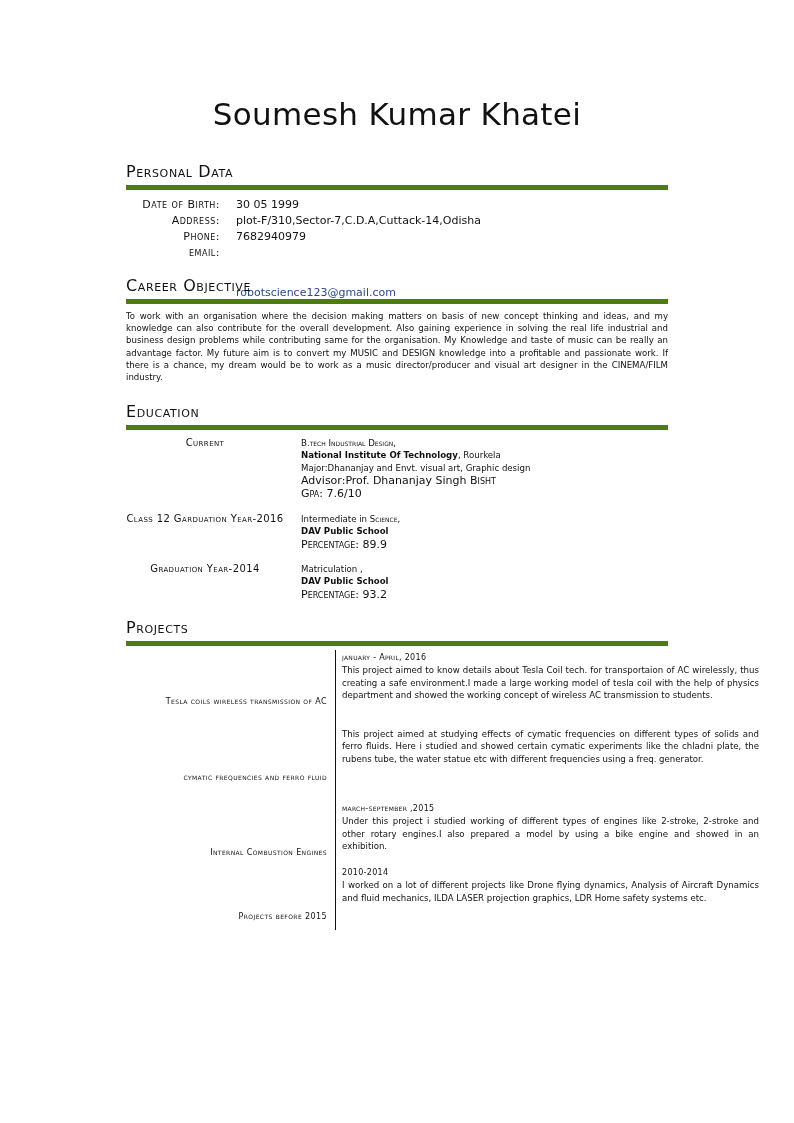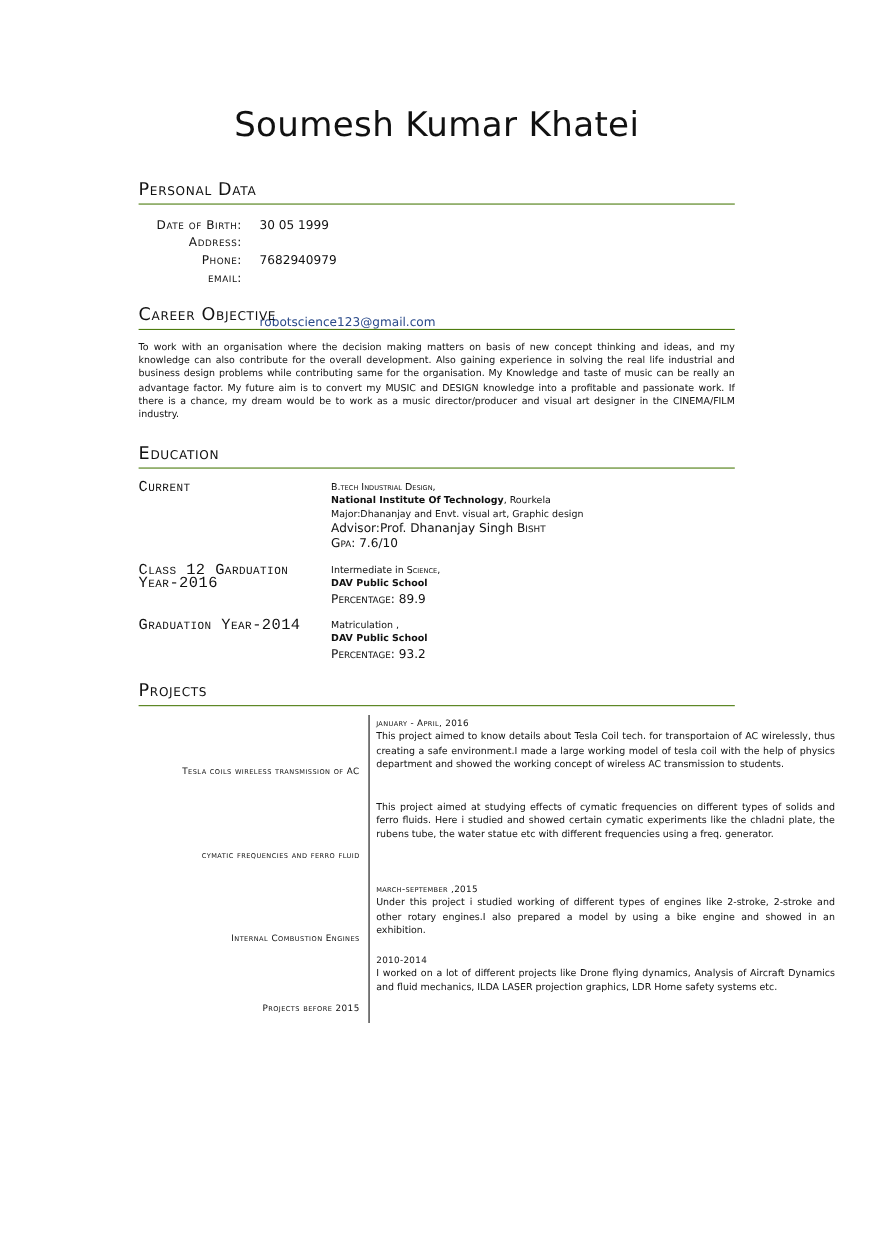--- a/index.html
+++ b/index.html
@@ -8,39 +8,39 @@
     font-family: "DejaVu Sans", sans-serif; color: #111;
   }
   .name {
     position: absolute; left: 0; width: 794px; top: 96px;
     text-align: center; font-size: 31px; letter-spacing: 0.3px; color: #111;
     font-family: "DejaVu Sans", sans-serif;
   }
   .section-title {
     position: absolute; left: 126px; width: 542px;
     font-size: 16px; font-variant: small-caps; letter-spacing: 0.6px;
-    border-bottom: 1px solid #4d7c0f; padding-bottom: 4px; color: #111;
+    border-bottom: 5px solid #4d7c0f; padding-bottom: 4px; color: #111;
   }
   
   .pd-row { position: absolute; left: 126px; height: 16px; font-size: 11px; line-height: 16px; }
   .pd-label {
     position: absolute; right: 0; width: 100px; left: 0; text-align: right;
     font-variant: small-caps; letter-spacing: 0.5px; width: 94px;
   }
   .pd-value { position: absolute; left: 110px; white-space: nowrap; }
   .pd-value.link { color: #2a4a8a; margin-top: 40px; }
   
   .objective {
     position: absolute; left: 126px; width: 542px; top: 310px;
     font-size: 8.6px; line-height: 12.2px; text-align: justify; color: #111;
   }
   
   .edu-label {
-    position: absolute; left: 126px; width: 158px; text-align: left;
-    font-size: 14px; font-variant: small-caps; letter-spacing: 0.4px; line-height: 12px; font-family: Liberation Mono, monospace;
+    position: absolute; left: 126px; width: 158px; text-align: center;
+    font-size: 10px; font-variant: small-caps; letter-spacing: 0.4px; line-height: 12px;
   }
   .edu-body { position: absolute; left: 301px; font-size: 8.6px; line-height: 12.3px; }
   .edu-body .big { font-size: 11px; line-height: 13px; }
   .sc { font-variant: small-caps; }
   .bold { font-weight: bold; }
   
   .vline { position: absolute; left: 335px; top: 650px; width: 1px; height: 280px; background: #111; }
   .proj-label {
     position: absolute; left: 120px; width: 207px; text-align: right;
     font-size: 8px; font-variant: small-caps; letter-spacing: 0.4px; line-height: 12px; white-space: nowrap; margin-top: 44px;
@@ -55,20 +55,21 @@
 <div class="name">Soumesh Kumar Khatei</div>
 
 <div class="section-title" style="top:162px;">Personal Data</div>
 
 <div class="pd-row" style="top:197px; width:400px;">
   <span class="pd-label">Date of Birth:</span>
   <span class="pd-value">30 05 1999</span>
 </div>
 <div class="pd-row" style="top:213px; width:400px;">
   <span class="pd-label">Address:</span>
+  <span class="pd-value">plot-F/310,Sector-7,C.D.A,Cuttack-14,Odisha</span>
 </div>
 <div class="pd-row" style="top:229px; width:400px;">
   <span class="pd-label">Phone:</span>
   <span class="pd-value">7682940979</span>
 </div>
 <div class="pd-row" style="top:245px; width:400px;">
   <span class="pd-label">email:</span>
   <span class="pd-value link">robotscience123@gmail.com</span>
 </div>
 

